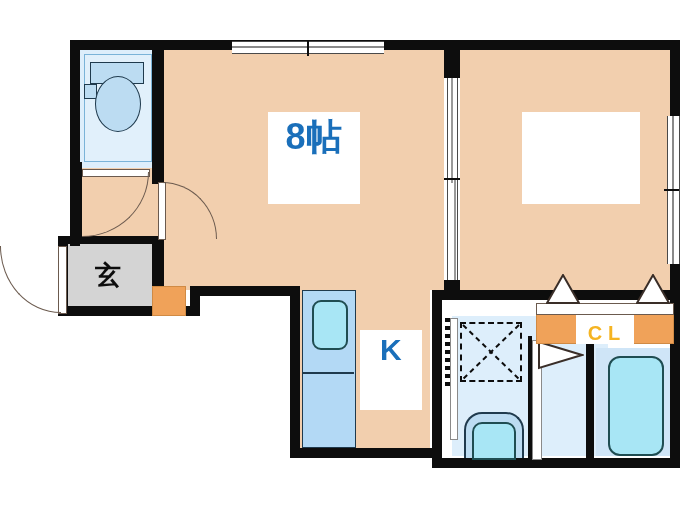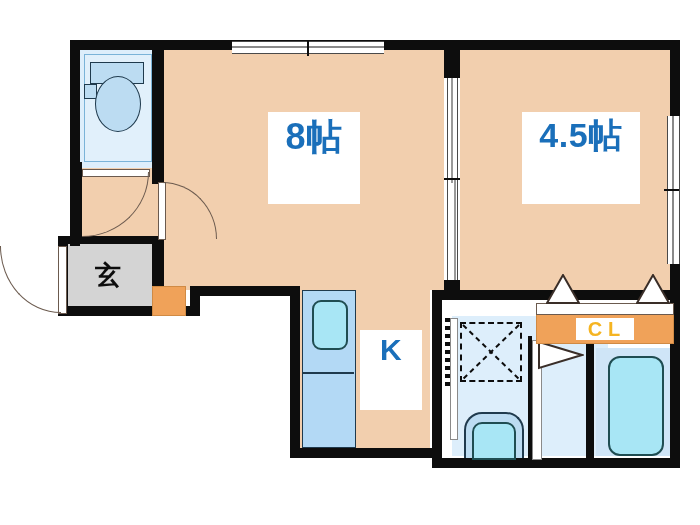--- a/index.html
+++ b/index.html
@@ -61,21 +61,21 @@
     border: 1px solid #d08a44;
     display: flex;
     align-items: center;
     justify-content: center;
   }
   .cl-text {
     background: #ffffff;
     color: #f5b422;
     font-weight: bold;
     letter-spacing: 6px;
-    padding: 1px 8px 1px 12px;
+    padding: 9px 8px 1px 12px;
     line-height: 1;
   }
 
   .shoebox {
     position: absolute;
     background: #f0a259;
     border: 1px solid #d08a44;
   }
 
   
@@ -359,21 +359,20 @@
     <polygon points="17,1 33,29 1,29" fill="#ffffff" stroke="#3a2e28" stroke-width="2"></polygon>
   </svg>
 
   <div class="shoebox" style="left:152px; top:286px; width:32px; height:28px;"></div>
 
   <div class="label" style="left:268px; top:112px; width:92px; height:92px; padding-top:6px; box-sizing:border-box; font-size:36px;">
     <span class="l2">8帖</span>
   </div>
 
   <div class="label" style="left:522px; top:112px; width:118px; height:92px; padding-top:6px; box-sizing:border-box; font-size:34px;">
-    <span class="l2">4.5帖</span>
   </div>
 
   <div class="label" style="left:360px; top:330px; width:62px; height:80px; padding-top:4px; box-sizing:border-box; font-size:30px;">
     <span class="l1">K</span>
   </div>
 
   <div class="label-genkan" style="left:86px; top:258px; width:44px; height:34px; font-size:26px; line-height:34px;">
     <span>玄</span>
   </div>
 

